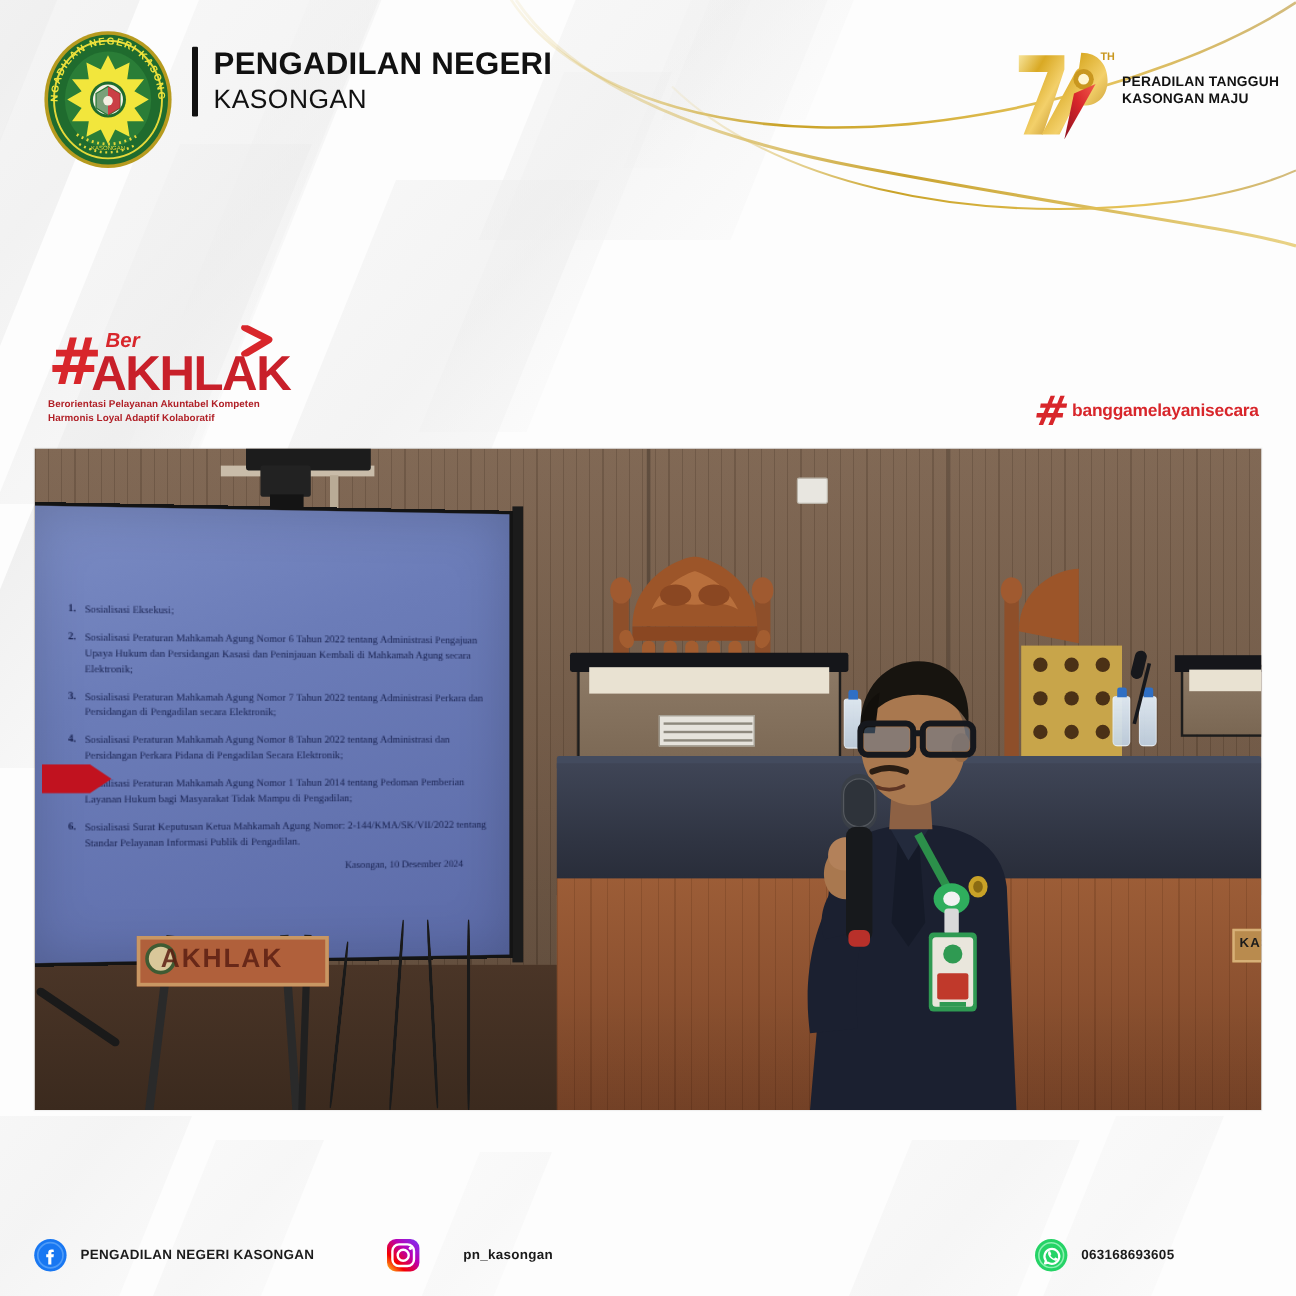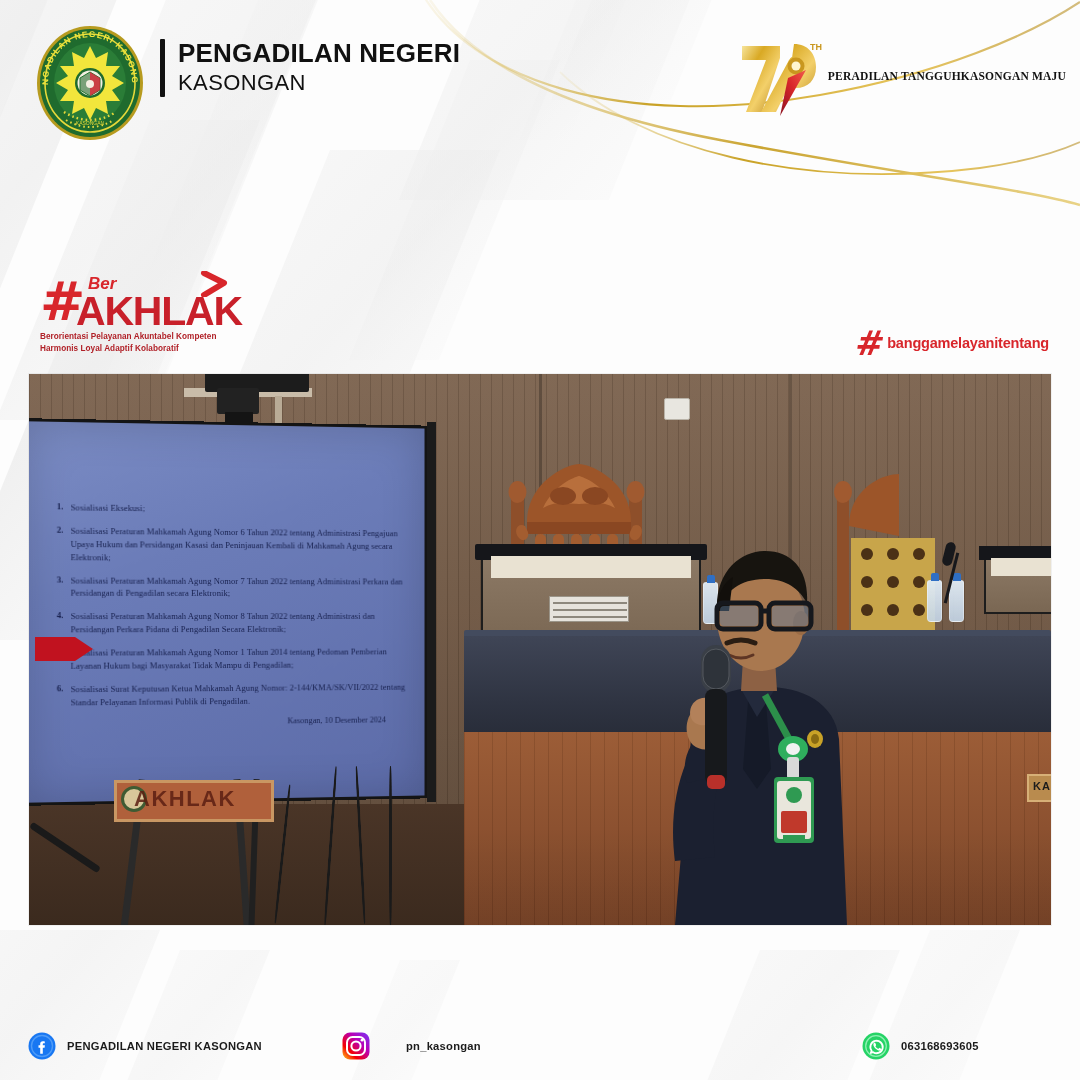--- a/index.html
+++ b/index.html
@@ -49,21 +49,21 @@
     display:flex; align-items:stretch; gap:13px;
   }
   #title-rule { width:5px; background:#111; border-radius:1px; }
   #header-texts { display:flex; flex-direction:column; justify-content:center; }
   #title-line1 { font-size:26px; font-weight:700; letter-spacing:.2px; color:#111; line-height:1.12; }
   #title-line2 { font-size:22px; font-weight:400; letter-spacing:.4px; color:#111; line-height:1.2; margin-top:2px; }
 
   
   #anniv-logo { position:absolute; right:14px; top:36px; display:flex; align-items:center; gap:6px; }
   #anniv-mark { position:relative; width:86px; height:82px; }
-  #anniv-text { display:flex; flex-direction:row; line-height:1.18;font-family:Liberation Serif, serif; }
+  #anniv-text { display:flex; flex-direction:column; line-height:1.18; }
   #anniv-text span { font-size:11.5px; font-weight:700; color:#121212; letter-spacing:.2px; }
 
   
   #berakhlak { position:absolute; left:40px; top:271px; width:185px; height:82px; }
   #berakhlak-marks { position:relative; width:185px; height:58px; }
   #bk-hash { position:absolute; left:0; top:4px; font-size:54px; font-weight:900; color:#d8262b; line-height:1;
              font-family:"DejaVu Sans", sans-serif; letter-spacing:-2px; }
   #bk-ber  { position:absolute; left:48px; top:3px; font-size:17px; font-weight:700; font-style:italic; color:#d8262b; }
   #bk-akhlak { position:absolute; left:36px; top:20px; font-size:41px; font-weight:900; color:#c8202a;
                letter-spacing:-1.2px; line-height:1; }
@@ -189,21 +189,21 @@
   #cable3 { left:360px; top:392px; height:160px; }
   #cable4 { left:252px; top:410px; height:140px; transform:rotate(6deg); }
   #boom-arm { left:-5px; top:470px; width:82px; height:7px; background:#1a1a1a;
               transform:rotate(34deg); border-radius:4px; }
 
   
   #footer { position:absolute; left:0; bottom:0; width:1080px; height:64px; }
   .fitem { position:absolute; display:flex; align-items:center; gap:11px; top:16px; }
   .fitem .flabel { font-size:11.2px; font-weight:600; color:#1b1b1b; letter-spacing:.25px; white-space:nowrap; }
   #fb-item  { left:28px; }
-  #ig-item  { left:342px;gap:36px; }
+  #ig-item  { left:322px;gap:36px; }
   #web-item { left:556px; }
   #wa-item  { left:862px; }
 
   .ficon { width:28px; height:28px; flex:0 0 auto; position:relative; }
 </style>
 </head>
 <body>
 
 <div id="bg-pattern">
   <div class="stripe s1"></div>
@@ -315,21 +315,21 @@
     <div>Berorientasi Pelayanan Akuntabel Kompeten</div>
     <div>Harmonis Loyal Adaptif Kolaboratif</div>
   </div>
 </div>
 
 <div id="bangga">
   <div id="bangga-hash">#</div>
   <div id="bangga-words">
     <span>bangga</span>
     <span>melayani</span>
-    <span>tentang</span>
+    <span>secara</span>
   </div>
 </div>
 
 <div id="photo">
 
   <div class="ph" id="wall"></div>
   <div class="ph" id="wall-seam1"></div>
   <div class="ph" id="wall-seam2"></div>
   <div class="ph" id="wall-box"></div>
   <div class="ph" id="floor"></div>

